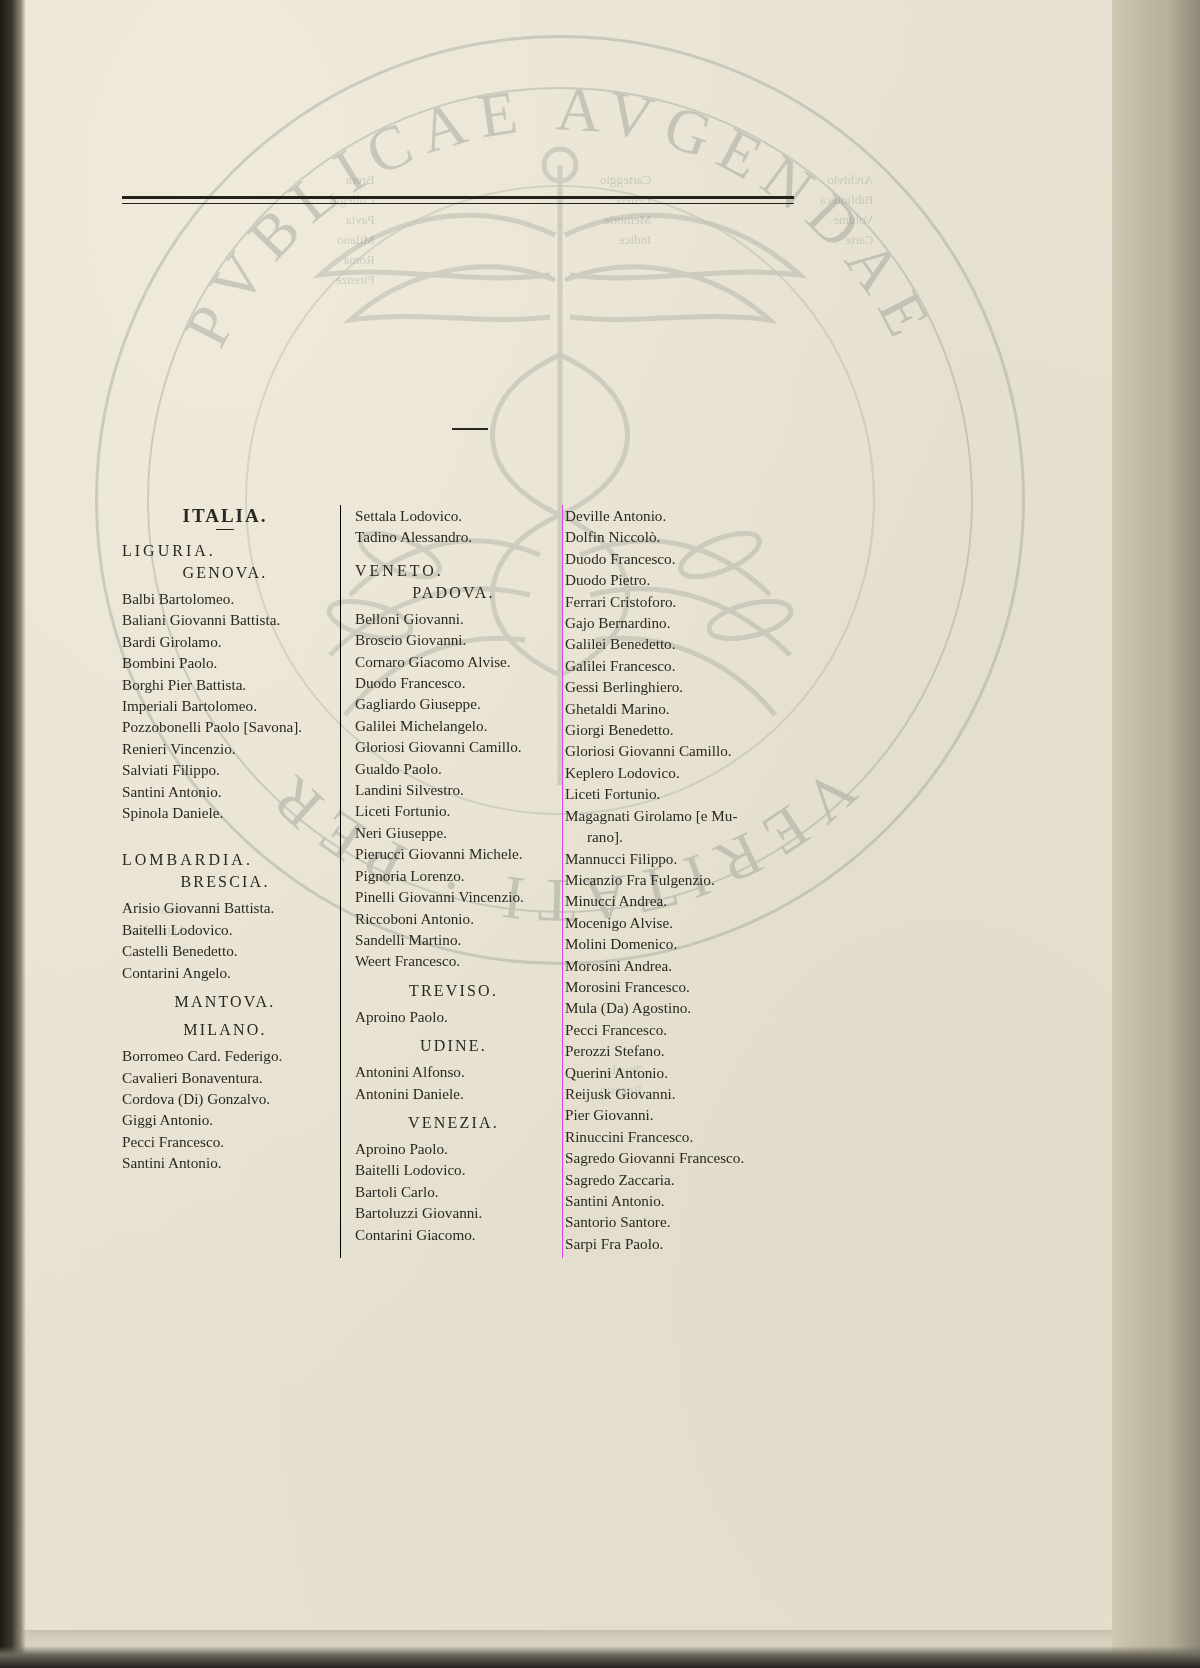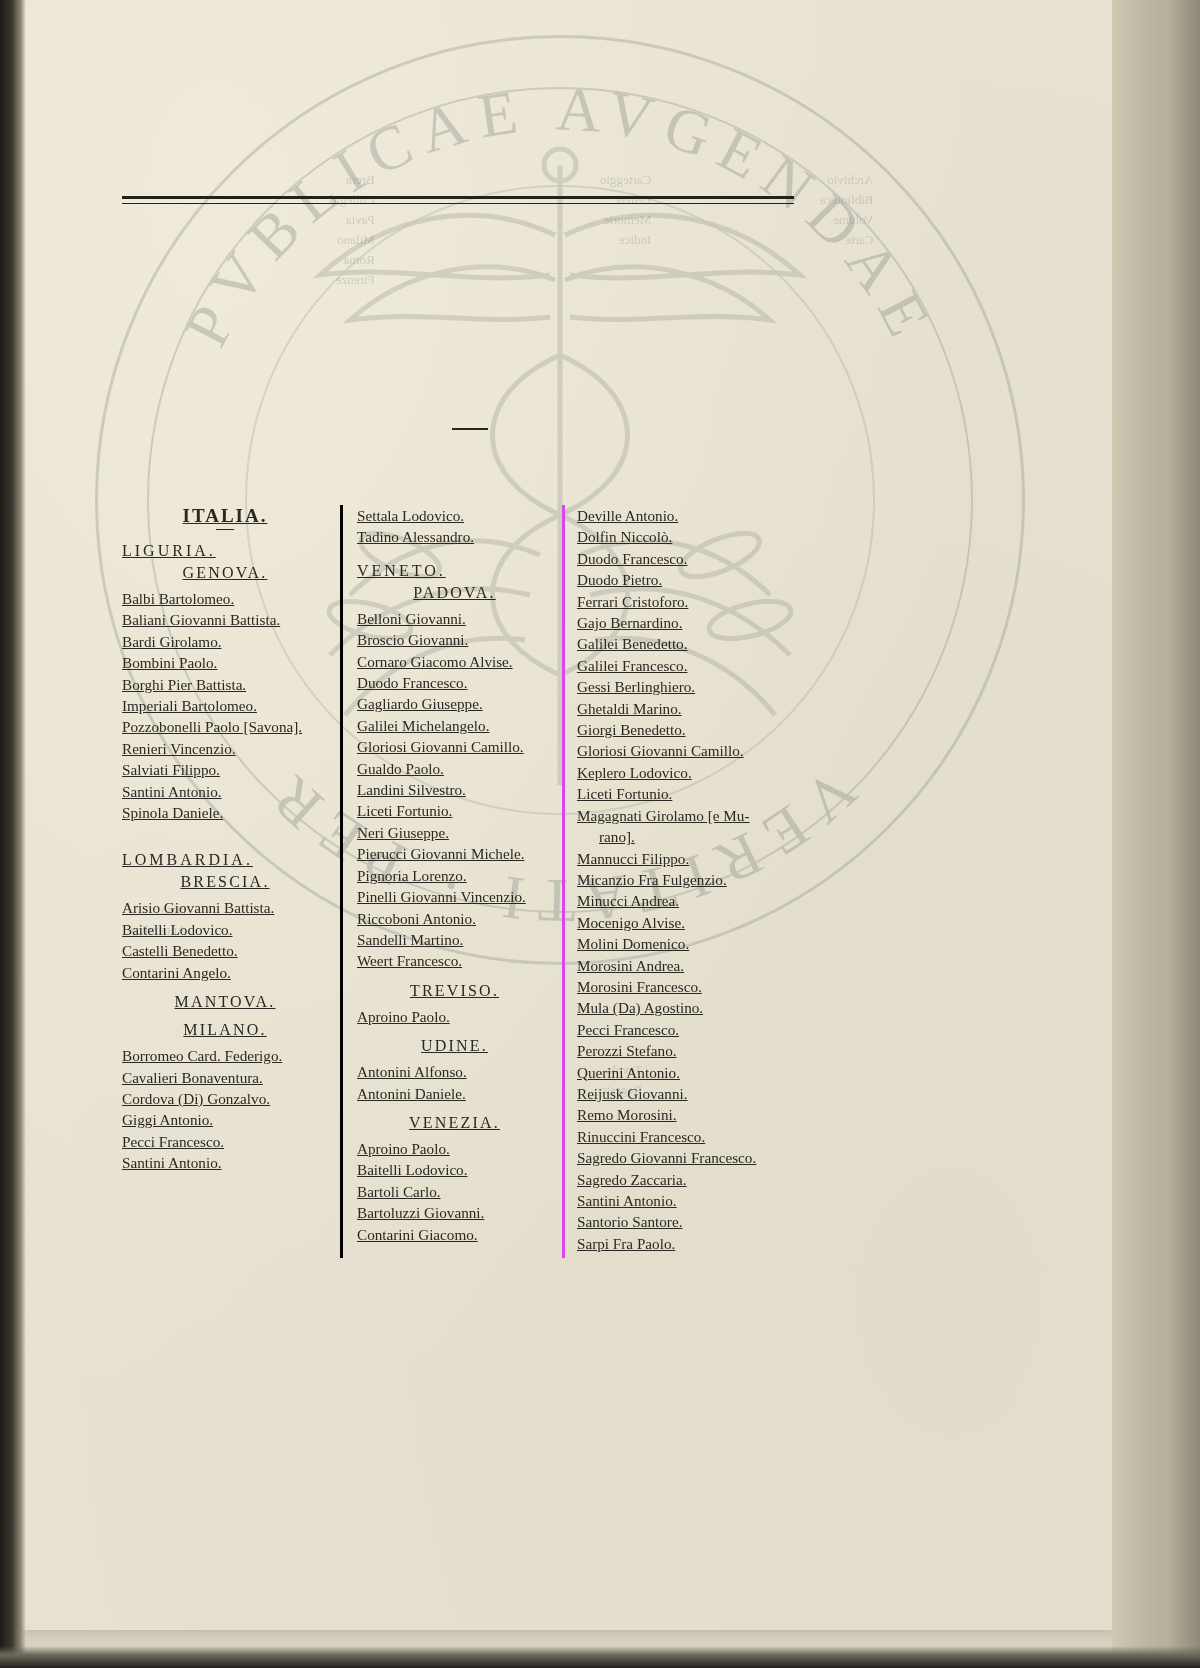--- a/index.html
+++ b/index.html
@@ -162,25 +162,24 @@
   .columns {
     position: absolute;
     left: 122px;
     top: 505px;
     width: 700px;
     display: flex;
   }
   .col {
     position: relative;
     box-sizing: border-box;
-    text-decoration: underline;
   }
   .col-1 { width: 218px; padding-right: 12px; }
-  .col-2 { width: 222px; padding-left: 14px; padding-right: 10px; border-left: 3px solid #000000; }
-  .col-3 { width: 230px; padding-left: 12px; border-left: 3px solid #d946ef; }
+  .col-2 { width: 222px; padding-left: 14px; padding-right: 10px; border-left: 1px solid #000000; }
+  .col-3 { width: 230px; padding-left: 2px; border-left: 1px solid #d946ef; }
 
   .country {
     text-align: center;
     font-size: 19px;
     font-weight: bold;
     letter-spacing: 2px;
     margin-bottom: 2px;
   }
   .country-dash {
     width: 18px;
@@ -410,21 +409,21 @@
           <li>Minucci Andrea.</li>
           <li>Mocenigo Alvise.</li>
           <li>Molini Domenico.</li>
           <li>Morosini Andrea.</li>
           <li>Morosini Francesco.</li>
           <li>Mula (Da) Agostino.</li>
           <li>Pecci Francesco.</li>
           <li>Perozzi Stefano.</li>
           <li>Querini Antonio.</li>
           <li>Reijusk Giovanni.</li>
-          <li>Remo Morosini.</li>
+          <li>Pier Giovanni.</li>
           <li>Rinuccini Francesco.</li>
           <li>Sagredo Giovanni Francesco.</li>
           <li>Sagredo Zaccaria.</li>
           <li>Santini Antonio.</li>
           <li>Santorio Santore.</li>
           <li>Sarpi Fra Paolo.</li>
         </ul>
       </div>
     </div>
   </div>

